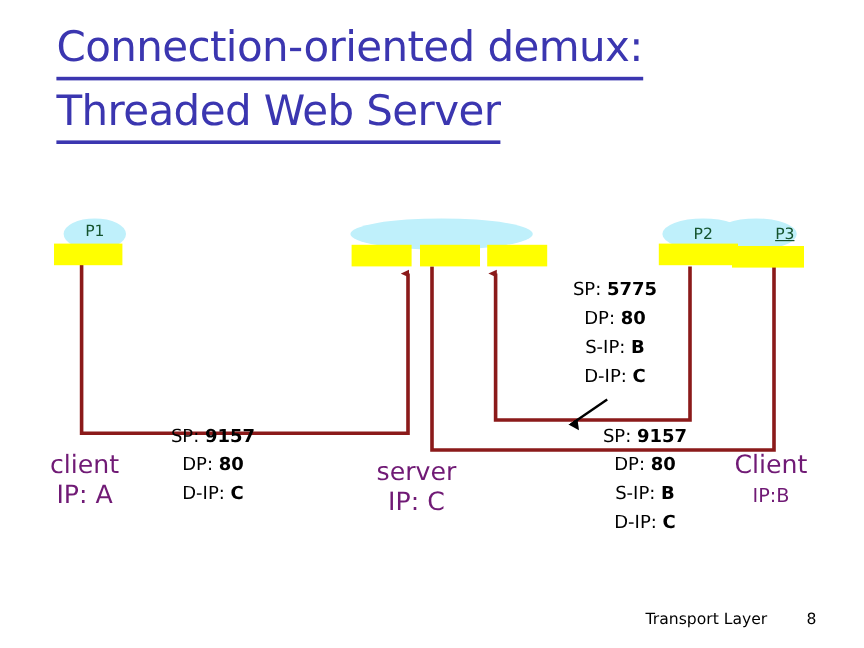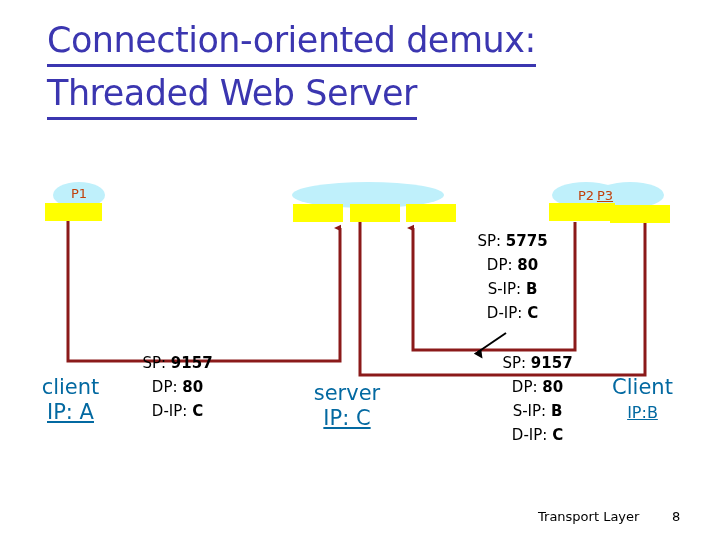--- a/index.html
+++ b/index.html
@@ -37,21 +37,21 @@
   #wires{position:absolute;left:0;top:0;width:720px;height:540px;}
 
   
   .proc-ellipse{
     position:absolute;
     background:#bff0fb;
     border-radius:50%;
   }
   .proc-label{
     position:absolute;
-    color:#c2410c;
+    color:#14532d;
     font-family:"DejaVu Sans", sans-serif;
     font-size:13px;
     text-align:center;
     white-space:nowrap;
   }
   
   .sock{
     position:absolute;
     background:#ffff00;
     height:18px;
@@ -64,28 +64,28 @@
     font-family:"DejaVu Sans", sans-serif;
     font-size:15px;
     line-height:24px;
     text-align:center;
     white-space:nowrap;
   }
   .pkt .v{font-weight:bold;}
 
   .host{
     position:absolute;
-    color:#0369a1;
+    color:#701a75;
     font-family:"DejaVu Sans", sans-serif;
     text-align:center;
     line-height:25px;
     white-space:nowrap;
   }
   .host.big{font-size:21px;}
-  .host .sub{display:block;font-size:21px;text-decoration:underline;}
+  .host .sub{display:block;font-size:21px;}
   .host.rb .sub{font-size:16px;}
 
   
   .footer{
     position:absolute;
     color:#000000;
     font-family:"DejaVu Sans", sans-serif;
     font-size:13px;
     white-space:nowrap;
     text-align:center;
@@ -129,21 +129,21 @@
     <div class="sock" style="left:45px;top:203px;width:57px;"></div>
 
     <div class="proc-ellipse" style="left:292px;top:182px;width:152px;height:26px;"></div>
     <div class="sock" style="left:293px;top:204px;width:50px;"></div>
     <div class="sock" style="left:350px;top:204px;width:50px;"></div>
     <div class="sock" style="left:406px;top:204px;width:50px;"></div>
 
     <div class="proc-ellipse" style="left:552px;top:182px;width:68px;height:26px;"></div>
     <div class="proc-ellipse" style="left:596px;top:182px;width:68px;height:26px;"></div>
     <div class="proc-label" style="left:552px;top:188px;width:68px;">P2</div>
-    <div class="proc-label" style="left:571px;top:188px;width:68px;text-decoration:underline;">P3</div>
+    <div class="proc-label" style="left:620px;top:188px;width:68px;text-decoration:underline;">P3</div>
     <div class="sock" style="left:549px;top:203px;width:66px;"></div>
     <div class="sock" style="left:610px;top:205px;width:60px;"></div>
 
     <div class="pkt" style="left:440px;top:229px;width:145px;">
       <div>
         <span>SP:</span>
         <span class="v">5775</span>
       </div>
       <div>
         <span>DP:</span>

